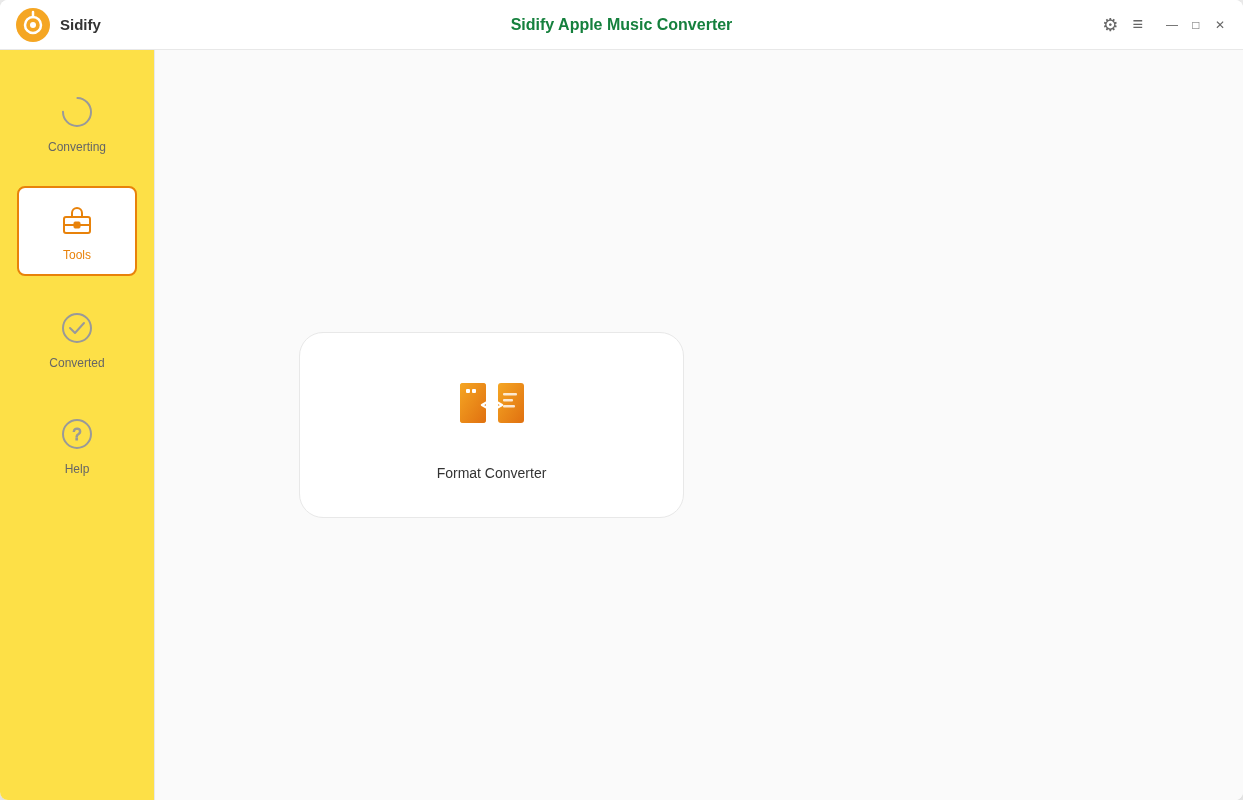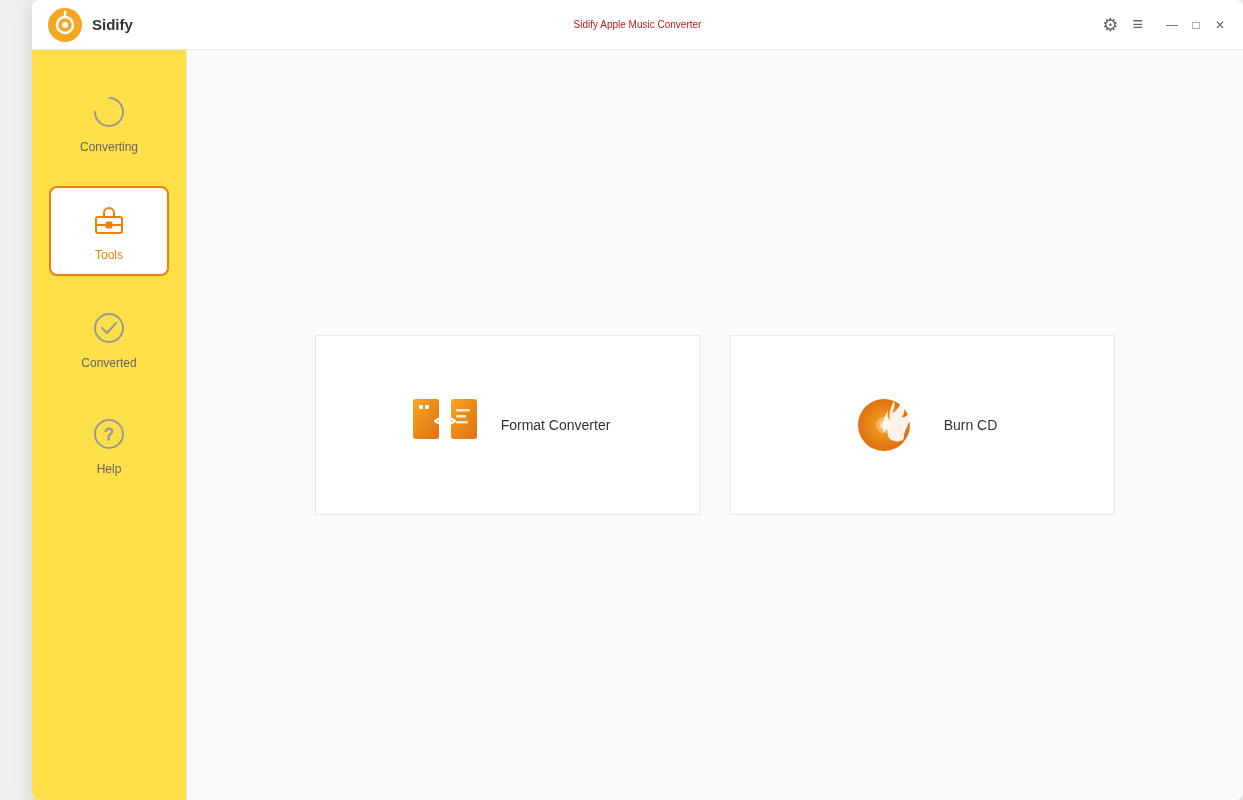--- a/index.html
+++ b/index.html
@@ -20,21 +20,20 @@
 
     .app-window {
       width: 1243px;
       height: 800px;
       background: #ffffff;
       border-radius: 8px;
       box-shadow: 0 4px 20px rgba(0,0,0,0.15);
       display: flex;
       flex-direction: column;
       overflow: hidden;
-      margin-left: 32px;
     }
 
     
     .title-bar {
       height: 50px;
       background: #ffffff;
       border-bottom: 1px solid #e8e8e8;
       display: flex;
       align-items: center;
       justify-content: space-between;
@@ -54,23 +53,23 @@
       height: 34px;
     }
 
     .app-name {
       font-size: 15px;
       font-weight: 600;
       color: #333;
     }
 
     .title-bar-center {
-      font-size: 10px;
-      color: #b91c1c;
-      font-weight: 400;
+      font-size: 16px;
+      color: #15803d;
+      font-weight: 700;
     }
 
     .title-bar-right {
       display: flex;
       align-items: center;
       gap: 14px;
       width: 160px;
       justify-content: flex-end;
     }
 
@@ -180,23 +179,23 @@
       display: grid;
       grid-template-columns: 1fr 1fr;
       gap: 30px;
       max-width: 800px;
       width: 100%;
     }
 
     .tool-card {
       background: #ffffff;
       border: 1px solid #e8e8e8;
-      border-radius: 0;
-      display: flex;
-      flex-direction: row;
+      border-radius: 24px;
+      display: flex;
+      flex-direction: column;
       align-items: center;
       justify-content: center;
       padding: 36px 20px;
       cursor: pointer;
       transition: box-shadow 0.2s, border-color 0.2s;
       min-height: 180px;
       gap: 16px;
     }
 
     .tool-card-icon {
@@ -314,38 +313,19 @@
                 <linearGradient id="grad1" x1="0" y1="0" x2="1" y2="1">
                   <stop offset="0%" stop-color="#f5a623"></stop>
                   <stop offset="100%" stop-color="#e07010"></stop>
                 </linearGradient>
               </defs>
             </svg>
           </div>
           <span class="tool-card-label">Format Converter</span>
         </div>
 
-        <div class="tool-card">
-          <div class="tool-card-icon">
-            <svg width="72" height="72" viewBox="0 0 72 72" fill="none">
-              <defs>
-                <radialGradient id="discGrad" cx="50%" cy="50%" r="50%">
-                  <stop offset="0%" stop-color="#f5a623"></stop>
-                  <stop offset="100%" stop-color="#e07010"></stop>
-                </radialGradient>
-              </defs>
-
-              <circle cx="32" cy="36" r="26" fill="url(#discGrad)"></circle>
-              <circle cx="32" cy="36" r="8" fill="white" opacity="0.3"></circle>
-              <circle cx="32" cy="36" r="4" fill="white" opacity="0.5"></circle>
-
-              <path d="M52 48 C52 38 62 32 58 22 C58 22 54 30 50 28 C50 28 56 20 50 12 C50 12 46 22 40 24 C40 24 44 18 42 12 C42 12 36 22 38 32 C38 32 34 28 36 22 C36 22 28 32 32 44 C32 44 34 40 36 40 C36 40 34 46 38 50 C41 53 52 54 52 48 Z" fill="white" opacity="0.9"></path>
-            </svg>
-          </div>
-          <span class="tool-card-label">Burn CD</span>
-        </div>
 
 
 
       </div>
     </div>
   </div>
 </div>
 
 </body></html>

